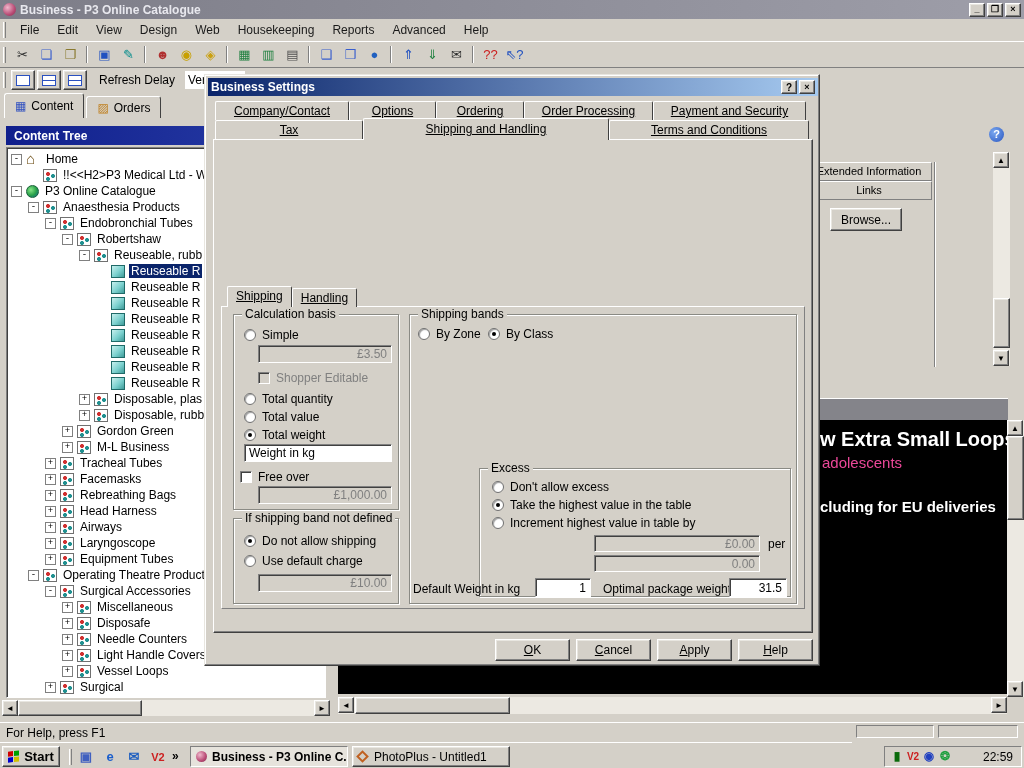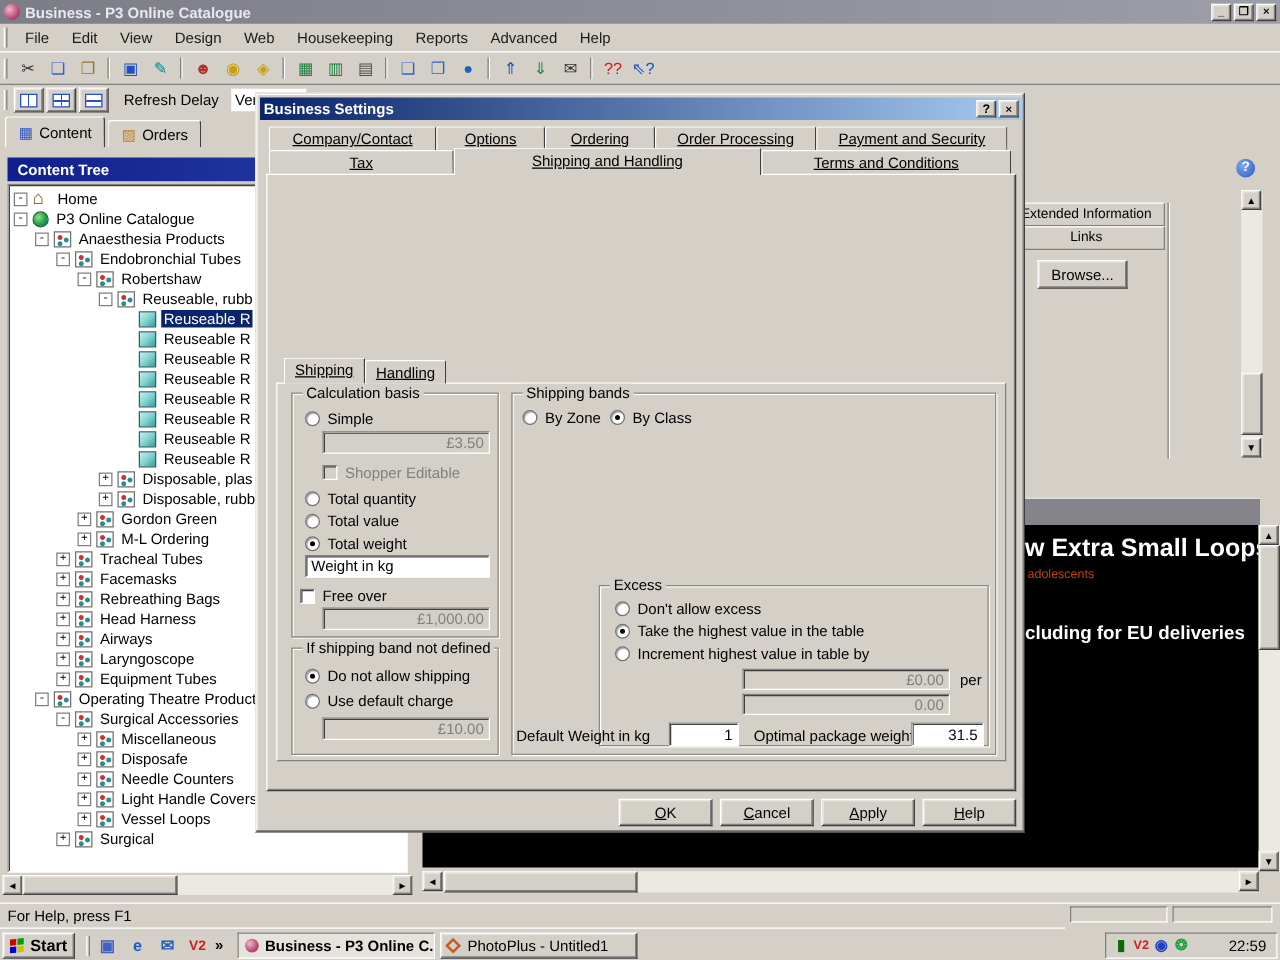--- a/index.html
+++ b/index.html
@@ -61,21 +61,21 @@
   .sb-btn{position:absolute;width:16px;height:16px;font-size:8px;line-height:15px;text-align:center;color:#000;}
   .sb-thumb{position:absolute;}
 
   .divider{left:330px;top:118px;width:8px;height:604px;background:#d4d0c8;}
 
   
   .help-circle{left:989px;top:127px;width:15px;height:15px;border-radius:50%;background:radial-gradient(circle at 35% 35%,#7aa8f0,#2a56c0);color:#fff;font-weight:bold;font-size:11px;text-align:center;line-height:15px;}
   .rtab{width:126px;height:19px;border:1px solid #808080;border-top-color:#fff;border-left-color:#fff;background:#d4d0c8;text-align:center;font-size:11px;line-height:17px;}
   .preview{left:338px;top:420px;width:669px;height:274px;background:#000;overflow:hidden;}
   .pv1{position:absolute;left:482px;top:8px;color:#fff;font-weight:bold;font-size:20px;white-space:nowrap;}
-  .pv2{position:absolute;left:484px;top:34px;color:#c2410c;font-size:10px;white-space:nowrap;}
+  .pv2{position:absolute;left:484px;top:34px;color:#ec4899;font-size:15px;white-space:nowrap;}
   .pv3{position:absolute;left:482px;top:78px;color:#fff;font-weight:bold;font-size:15px;white-space:nowrap;}
   .curve{position:absolute;left:-30px;top:190px;width:300px;height:130px;border:2px solid #7a3c14;border-radius:50%;border-color:transparent transparent #7a3c14 transparent;}
 
   
   .dialog{left:204px;top:74px;width:616px;height:592px;background:#d4d0c8;border-top:1px solid #e8e6e0;border-left:1px solid #e8e6e0;border-right:1px solid #404040;border-bottom:1px solid #404040;box-shadow:inset -1px -1px 0 #808080,inset 1px 1px 0 #fff;z-index:10;}
   .dlg-title{position:absolute;left:3px;top:3px;width:610px;height:18px;background:linear-gradient(to right,#0a246a,#a6caf0);display:flex;align-items:center;padding:0 3px;}
   .dlg-title .dtext{color:#fff;font-weight:bold;font-size:12px;flex:1;}
   .dtab{height:19px;text-align:center;font-size:12px;line-height:18px;border-top:1px solid #fff;border-left:1px solid #fff;border-right:1px solid #404040;border-radius:2px 2px 0 0;background:#d4d0c8;position:relative;}
   .dtabs{position:absolute;display:flex;text-decoration:underline;}
   .dtabs1 .dtab:nth-of-type(1){width:134px}.dtabs1 .dtab:nth-of-type(2){width:87px}.dtabs1 .dtab:nth-of-type(3){width:88px}.dtabs1 .dtab:nth-of-type(4){width:129px}.dtabs1 .dtab:nth-of-type(5){width:153px}
@@ -220,20 +220,25 @@
 
   <div class="abs tree-header">Content Tree</div>
   <div class="abs tree">
 
       <div class="trow" style="padding-left: 4px;">
         <span class="exp">-</span>
         <span class="ticon" data-icon="home"></span>
         <span class="tlabel">Home</span>
       </div>
 
+      <div class="trow" style="padding-left: 21px;">
+        <span class="exp"></span>
+        <span class="ticon" data-icon="page"></span>
+        <span class="tlabel">!!&lt;&lt;H2&gt;P3 Medical Ltd - W</span>
+      </div>
 
       <div class="trow" style="padding-left: 4px;">
         <span class="exp">-</span>
         <span class="ticon" data-icon="globe"></span>
         <span class="tlabel">P3 Online Catalogue</span>
       </div>
 
       <div class="trow" style="padding-left: 21px;">
         <span class="exp">-</span>
         <span class="ticon" data-icon="category"></span>
@@ -320,21 +325,21 @@
 
       <div class="trow" style="padding-left: 55px;">
         <span class="exp">+</span>
         <span class="ticon" data-icon="category"></span>
         <span class="tlabel">Gordon Green</span>
       </div>
 
       <div class="trow" style="padding-left: 55px;">
         <span class="exp">+</span>
         <span class="ticon" data-icon="category"></span>
-        <span class="tlabel">M-L Ordering</span>
+        <span class="tlabel">M-L Business</span>
       </div>
 
       <div class="trow" style="padding-left: 38px;">
         <span class="exp">+</span>
         <span class="ticon" data-icon="category"></span>
         <span class="tlabel">Tracheal Tubes</span>
       </div>
 
       <div class="trow" style="padding-left: 38px;">
         <span class="exp">+</span>

